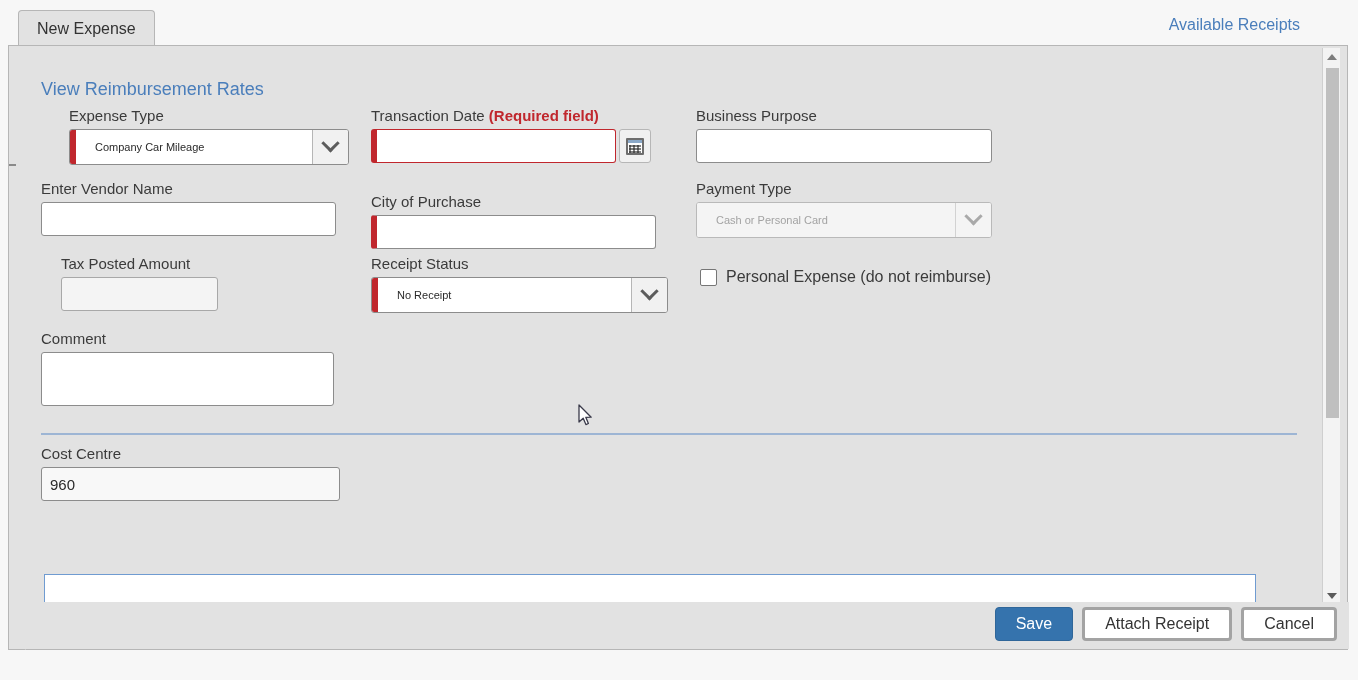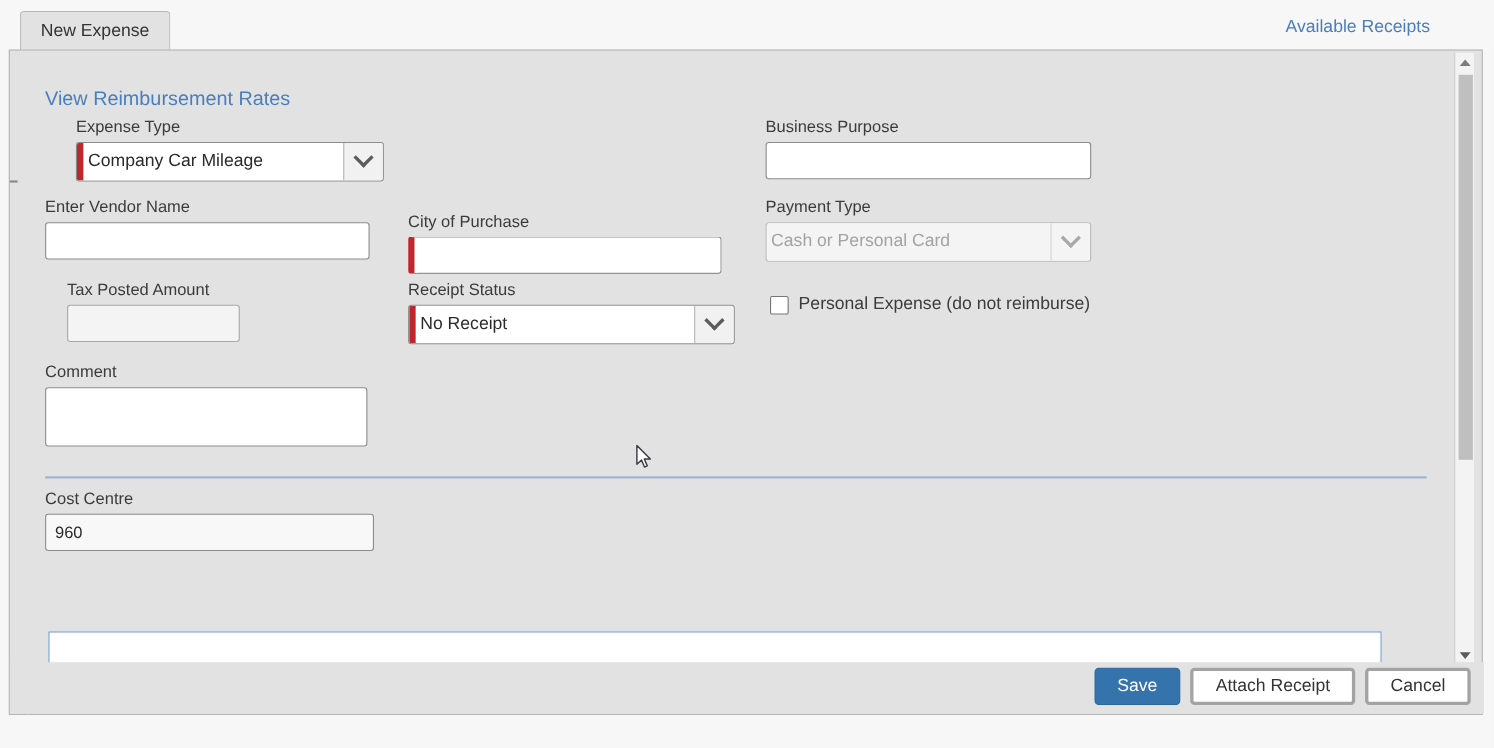--- a/index.html
+++ b/index.html
@@ -198,22 +198,22 @@
   }
   .sel .bar {
     width: 6px;
     background: #c0272d;
     flex: 0 0 6px;
   }
   .sel .val {
     flex: 1 1 auto;
     display: flex;
     align-items: center;
-    padding: 0 4px;
-    font-size: 16px;
+    padding: 0 19px;
+    font-size: 11px;
     color: #2a2a2a;
     background: #ffffff;
     white-space: nowrap;
     overflow: hidden;
   }
   .sel .arrowbtn {
     flex: 0 0 36px;
     width: 36px;
     border-left: 1px solid #b6b6b6;
     background: #f1f1f1;
@@ -387,20 +387,32 @@
           <div class="lbl">Expense Type</div>
           <div class="sel" style="width:280px;">
             <div class="bar"></div>
             <div class="val">Company Car Mileage</div>
             <div class="arrowbtn">
               <span class="chev"></span>
             </div>
           </div>
         </div>
 
+        <div class="field" style="left:353px; top:60px; width:290px;">
+          <div class="lbl">
+            <span>Transaction Date</span>
+            <span class="req">(Required field)</span>
+          </div>
+          <div class="inputwrap">
+            <input class="txt required-box" type="text" style="width: 245px;" value="">
+            <div class="calbtn">
+              <span class="calicon"></span>
+            </div>
+          </div>
+        </div>
 
         <div class="field" style="left:678px; top:60px; width:300px;">
           <div class="lbl">Business Purpose</div>
           <input class="txt" type="text" style="width: 296px;" value="">
         </div>
 
         <div class="field" style="left:23px; top:133px; width:300px;">
           <div class="lbl">Enter Vendor Name</div>
           <input class="txt" type="text" style="width: 295px;" value="">
         </div>

